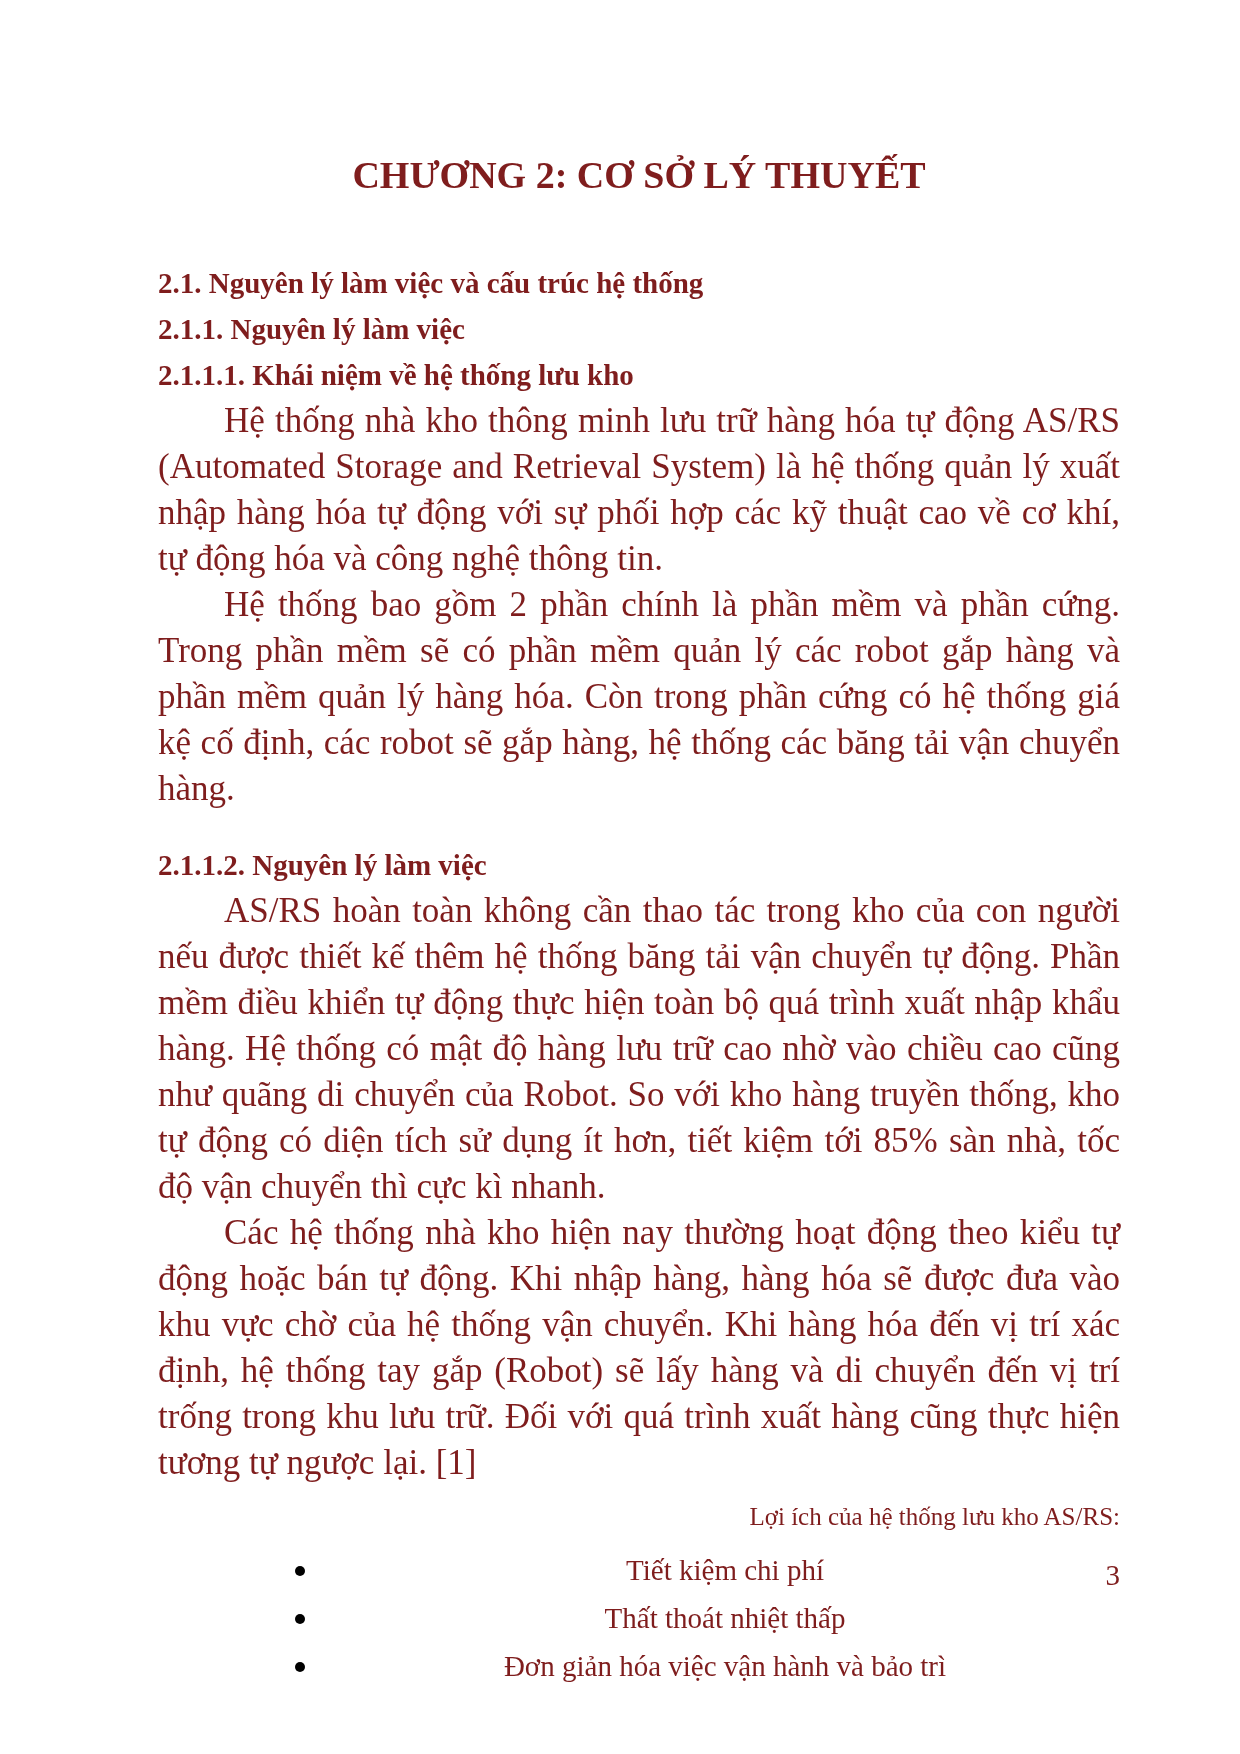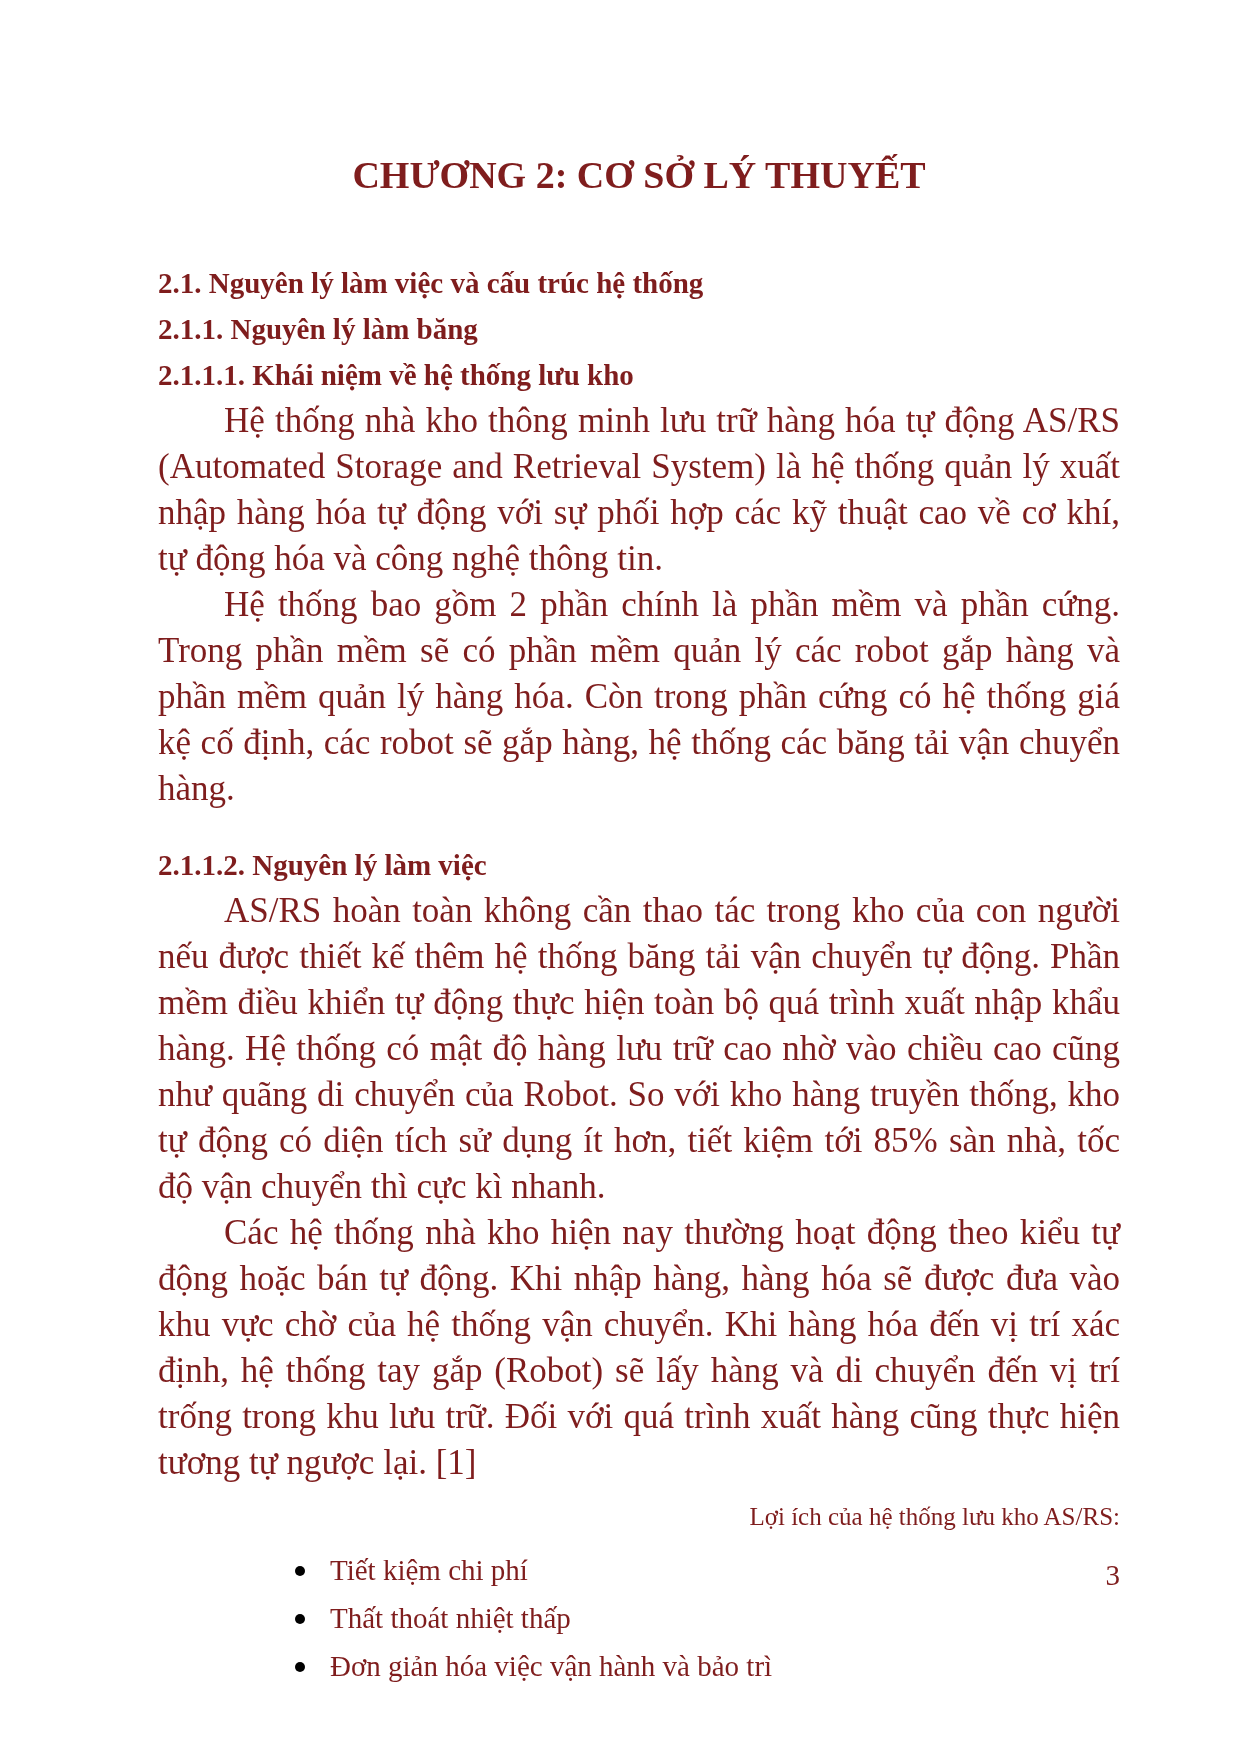--- a/index.html
+++ b/index.html
@@ -56,21 +56,21 @@
   ul.benefits {
     list-style: none;
     margin: 6px 0 0 0;
     padding: 0;
   }
   ul.benefits li {
     position: relative;
     font-size: 29px;
     line-height: 48px;
     padding-left: 172px;
-    text-align: left;
+    text-align: center;
   }
   ul.benefits li .dot {
     position: absolute;
     left: 137px;
     top: 20px;
     width: 10px;
     height: 10px;
     border-radius: 50%;
     background: #000000;
   }
@@ -85,21 +85,21 @@
 </head>
 <body>
 
 <div class="page">
   <div class="content">
 
     <h1 class="chapter-title">CHƯƠNG 2: CƠ SỞ LÝ THUYẾT</h1>
 
     <h2 class="heading">2.1. Nguyên lý làm việc và cấu trúc hệ thống</h2>
 
-    <h3 class="heading">2.1.1. Nguyên lý làm băng</h3>
+    <h3 class="heading">2.1.1. Nguyên lý làm việc</h3>
 
     <h4 class="heading">2.1.1.1. Khái niệm về hệ thống lưu kho</h4>
 
     <p class="body-p">Hệ thống nhà kho thông minh lưu trữ hàng hóa tự động AS/RS (Automated Storage and Retrieval System) là hệ thống quản lý xuất nhập hàng hóa tự động với sự phối hợp các kỹ thuật cao về cơ khí, tự động hóa và công nghệ thông tin.</p>
 
     <p class="body-p">Hệ thống bao gồm 2 phần chính là phần mềm và phần cứng. Trong phần mềm sẽ có phần mềm quản lý các robot gắp hàng và phần mềm quản lý hàng hóa. Còn trong phần cứng có hệ thống giá kệ cố định, các robot sẽ gắp hàng, hệ thống các băng tải vận chuyển hàng.</p>
 
     <h4 class="heading heading-spaced">2.1.1.2. Nguyên lý làm việc</h4>
 
     <p class="body-p">AS/RS hoàn toàn không cần thao tác trong kho của con người nếu được thiết kế thêm hệ thống băng tải vận chuyển tự động. Phần mềm điều khiển tự động thực hiện toàn bộ quá trình xuất nhập khẩu hàng. Hệ thống có mật độ hàng lưu trữ cao nhờ vào chiều cao cũng như quãng di chuyển của Robot. So với kho hàng truyền thống, kho tự động có diện tích sử dụng ít hơn, tiết kiệm tới 85% sàn nhà, tốc độ vận chuyển thì cực kì nhanh.</p>

